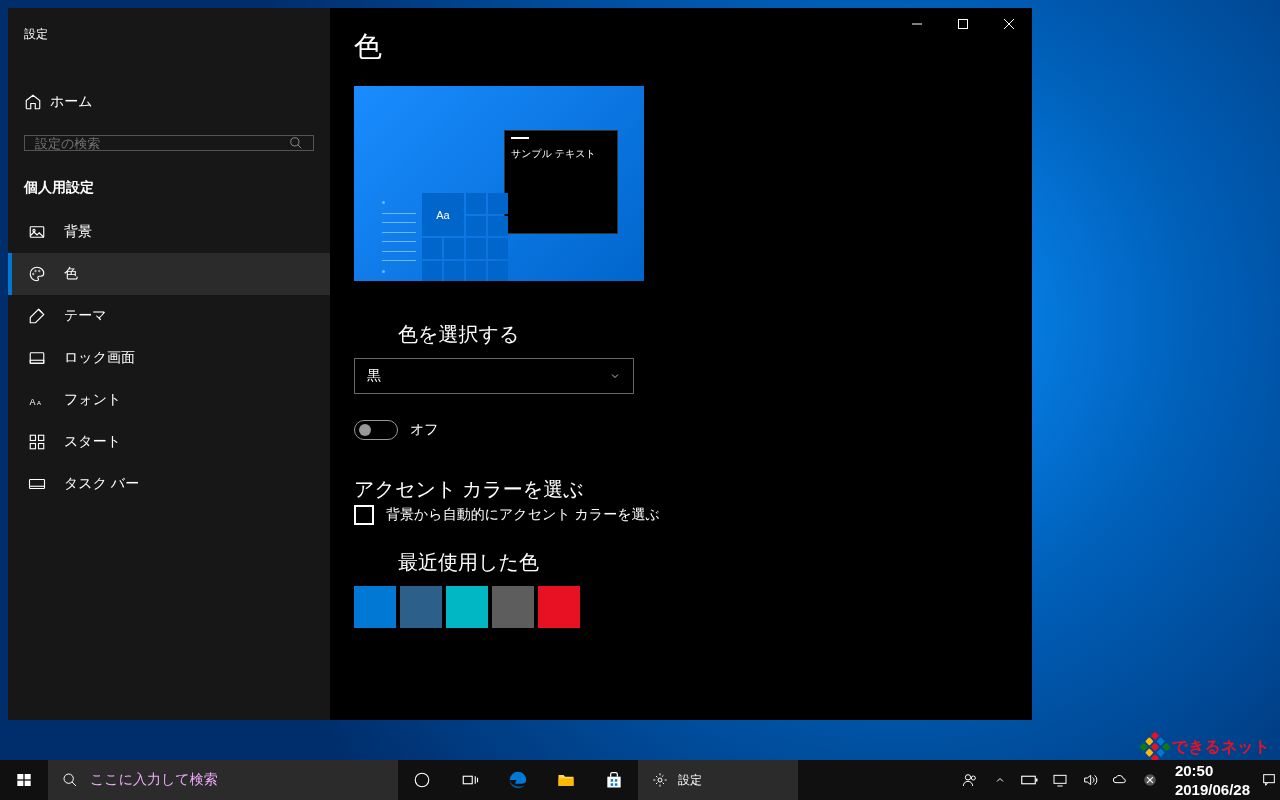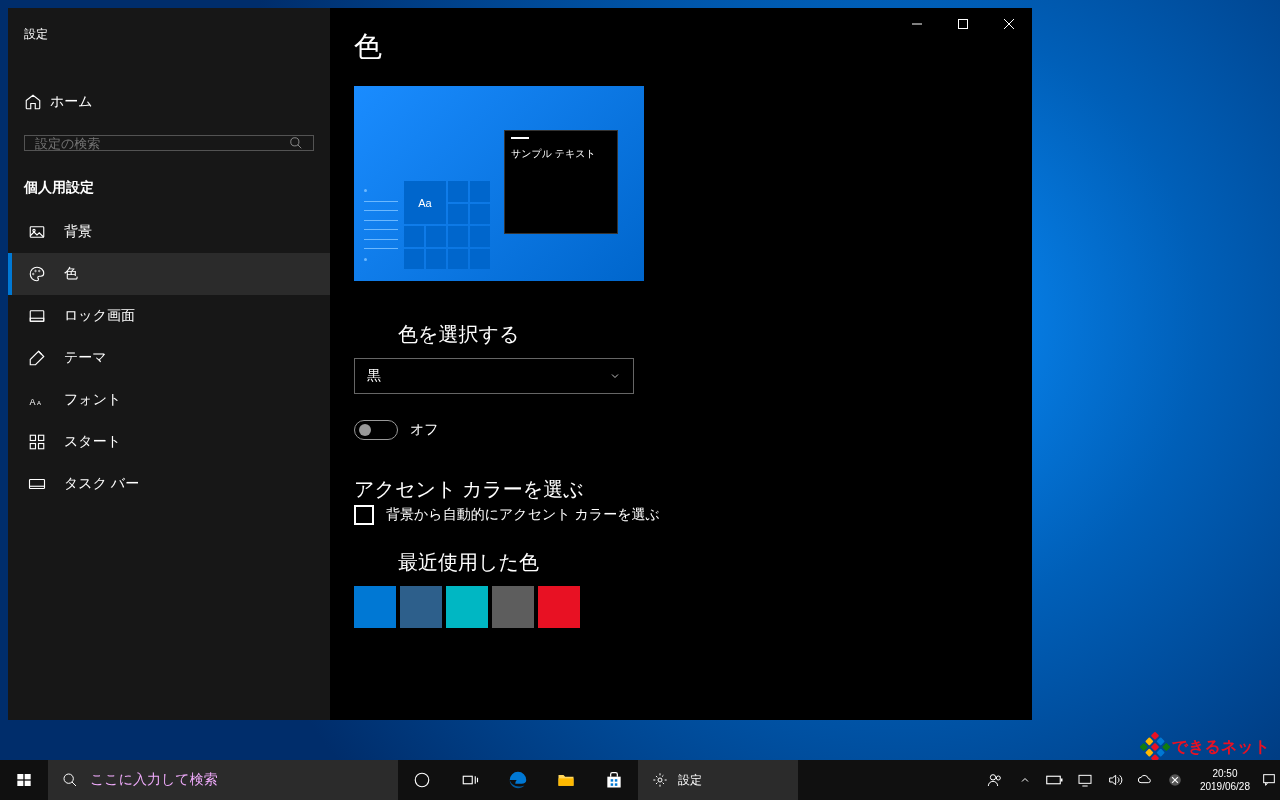--- a/index.html
+++ b/index.html
@@ -28,21 +28,21 @@
 .content { flex: 1; padding: 20px 24px; overflow-y: auto; position: relative; }
 .content::-webkit-scrollbar { width: 4px; }
 .content::-webkit-scrollbar-track { background: #000; }
 .content::-webkit-scrollbar-thumb { background: #555; }
 .page-title { font-size: 28px; font-weight: 300; margin-bottom: 20px; }
 
 .preview { width: 290px; height: 195px; background: linear-gradient(135deg, #1a8cff 0%, #0066cc 100%); position: relative; margin-bottom: 40px; }
 .preview-window { position: absolute; right: 26px; top: 44px; width: 114px; height: 104px; background: #000; border: 1px solid #333; padding: 6px; }
 .preview-window-bar { width: 18px; height: 2px; background: #fff; margin-bottom: 8px; }
 .preview-window-text { font-size: 10px; color: #fff; }
-.preview-taskbar { position: absolute; bottom: 12px; left: 0; right: 0; height: 104px; display: flex; align-items: flex-end; gap: 6px; padding-left: 10px; }
+.preview-taskbar { position: absolute; bottom: 0; left: 0; right: 0; height: 104px; display: flex; align-items: flex-end; gap: 6px; padding-left: 28px; }
 .preview-menu { width: 34px; height: 88px; display: flex; flex-direction: column; justify-content: space-around; padding: 4px 0; }
 .preview-line { height: 1px; background: #6bb8ff; }
 .preview-dot { width: 3px; height: 3px; background: #6bb8ff; border-radius: 50%; }
 .preview-tiles { width: 86px; height: 88px; display: grid; grid-template-columns: repeat(4, 1fr); grid-template-rows: repeat(4, 1fr); gap: 2px; }
 .tile { background: #0066cc; }
 .tile-big { grid-column: span 2; grid-row: span 2; display: flex; align-items: center; justify-content: center; font-size: 11px; color: #fff; }
 
 .field-label { font-size: 20px; margin-bottom: 10px; margin-left: 44px; }
 .dropdown { width: 280px; border: 1px solid #666; padding: 8px 12px; display: flex; justify-content: space-between; align-items: center; cursor: pointer; margin-bottom: 26px; font-size: 14px; }
 .toggle-row { display: flex; align-items: center; gap: 12px; margin-bottom: 36px; }
@@ -61,21 +61,21 @@
 .start-btn { width: 48px; height: 40px; display: flex; align-items: center; justify-content: center; cursor: pointer; }
 .tb-search { width: 350px; height: 40px; background: #2b2b2b; display: flex; align-items: center; padding: 0 14px; gap: 12px; }
 .tb-search svg { stroke: #fff; fill: none; }
 .tb-search span { font-size: 14px; color: #f0abfc; }
 .tb-icons { display: flex; align-items: center; }
 .tb-icon { width: 48px; height: 40px; display: flex; align-items: center; justify-content: center; cursor: pointer; }
 .tb-app-label { background: #2b2b2b; height: 40px; display: flex; align-items: center; padding: 0 14px; gap: 10px; font-size: 12px; min-width: 160px; }
 .tb-spacer { flex: 1; }
 .tb-tray { display: flex; align-items: center; gap: 8px; padding: 0 6px; }
 .tb-tray-icon { width: 22px; height: 40px; display: flex; align-items: center; justify-content: center; cursor: pointer; }
-.tb-clock { text-align: center; font-size: 10px; line-height: 1.3; padding: 0 8px; cursor: pointer; }
+.tb-clock { text-align: left; font-size: 15px; line-height: 1.3; padding: 0 8px; cursor: pointer; font-weight: bold; }
 
 .watermark { position: absolute; right: 10px; bottom: 42px; display: flex; align-items: center; gap: 6px; font-size: 16px; font-weight: bold; }
 .watermark-logo { display: grid; grid-template-columns: repeat(3, 6px); grid-template-rows: repeat(3, 6px); gap: 2px; transform: rotate(45deg); }
 .wm-dot { border-radius: 1px; }
 </style>
 </head>
 <body>
 
 <div class="settings-window">
   <div class="win-controls">
@@ -126,31 +126,31 @@
       <svg viewBox="0 0 24 24">
           <path d="M12 3a9 9 0 100 18c1 0 2-1 2-2s-1-1-1-2 1-2 2-2h2a4 4 0 004-4c0-4.5-4-8-9-8z" stroke-width="1.5"></path>
           <circle cx="7" cy="12" r="1"></circle>
           <circle cx="10" cy="8" r="1"></circle>
           <circle cx="15" cy="8" r="1"></circle>
         </svg>
       <span>色</span>
     </div>
     <div class="nav-item">
       <svg viewBox="0 0 24 24">
+          <path d="M14 3l7 7-11 11H3v-7z" stroke-width="1.5"></path>
+          <path d="M14 3l4 4" stroke-width="1.5"></path>
+        </svg>
+      <span>テーマ</span>
+    </div>
+    <div class="nav-item">
+      <svg viewBox="0 0 24 24">
           <rect x="3" y="5" width="18" height="14" rx="1" stroke-width="1.5"></rect>
           <rect x="3" y="15" width="18" height="4" stroke-width="1.5"></rect>
         </svg>
       <span>ロック画面</span>
-    </div>
-    <div class="nav-item">
-      <svg viewBox="0 0 24 24">
-          <path d="M14 3l7 7-11 11H3v-7z" stroke-width="1.5"></path>
-          <path d="M14 3l4 4" stroke-width="1.5"></path>
-        </svg>
-      <span>テーマ</span>
     </div>
     <div class="nav-item">
       <svg viewBox="0 0 24 24">
           <text x="2" y="18" font-size="12" fill="#fff" stroke="none">A</text>
           <text x="12" y="18" font-size="8" fill="#fff" stroke="none">A</text>
         </svg>
       <span>フォント</span>
     </div>
     <div class="nav-item">
       <svg viewBox="0 0 24 24">

